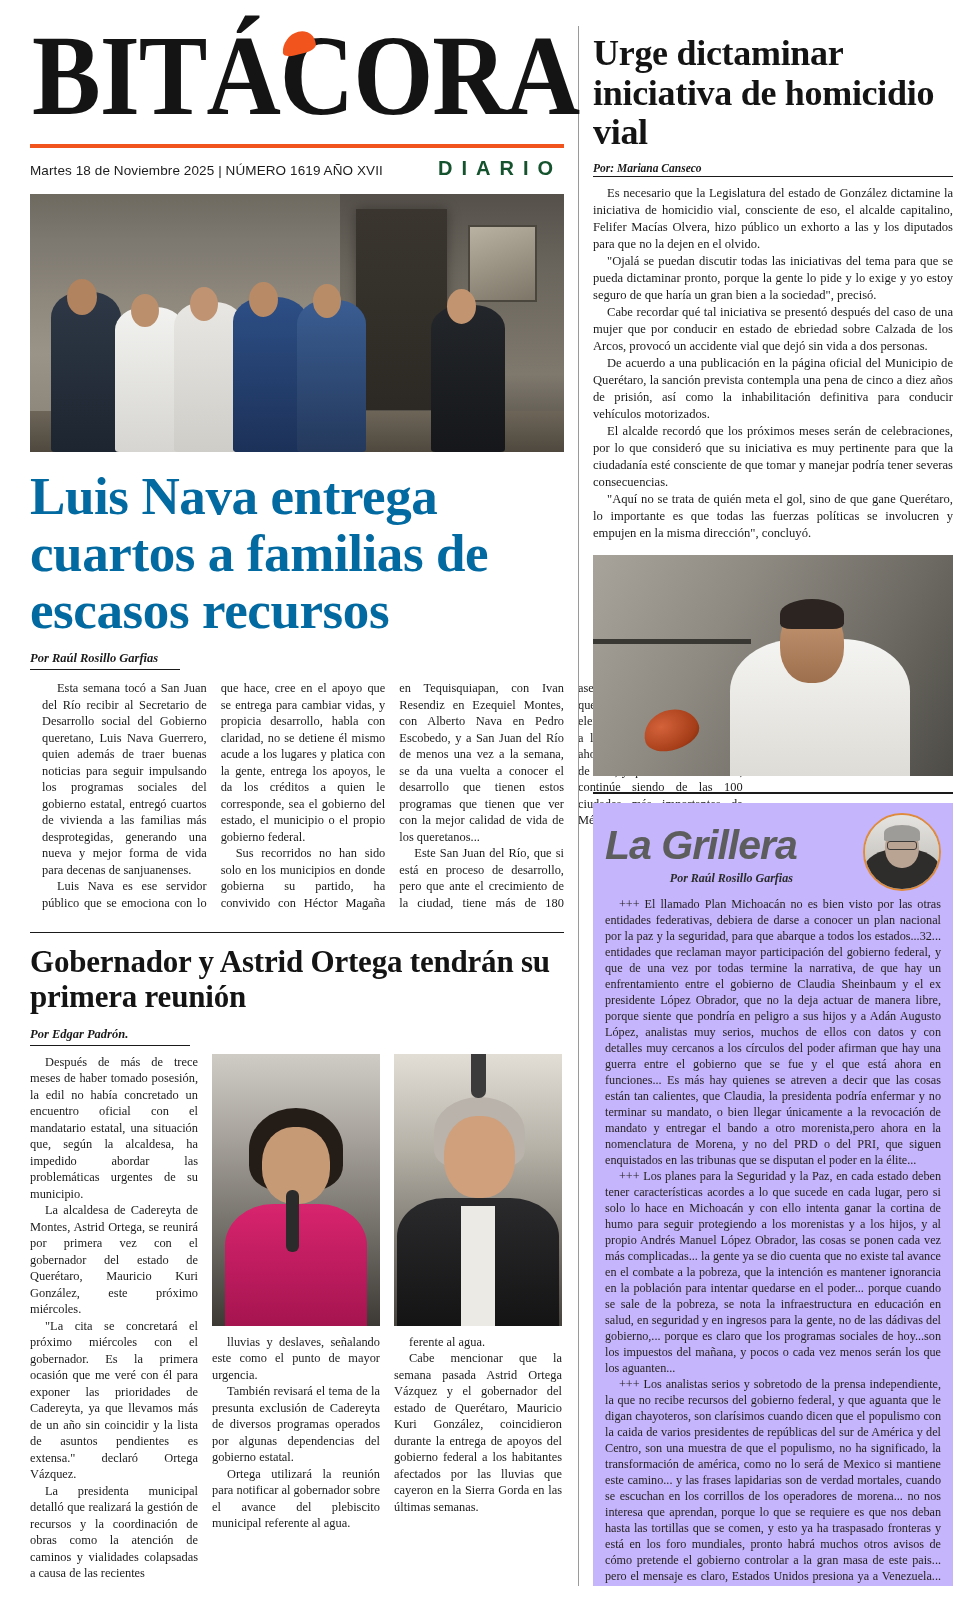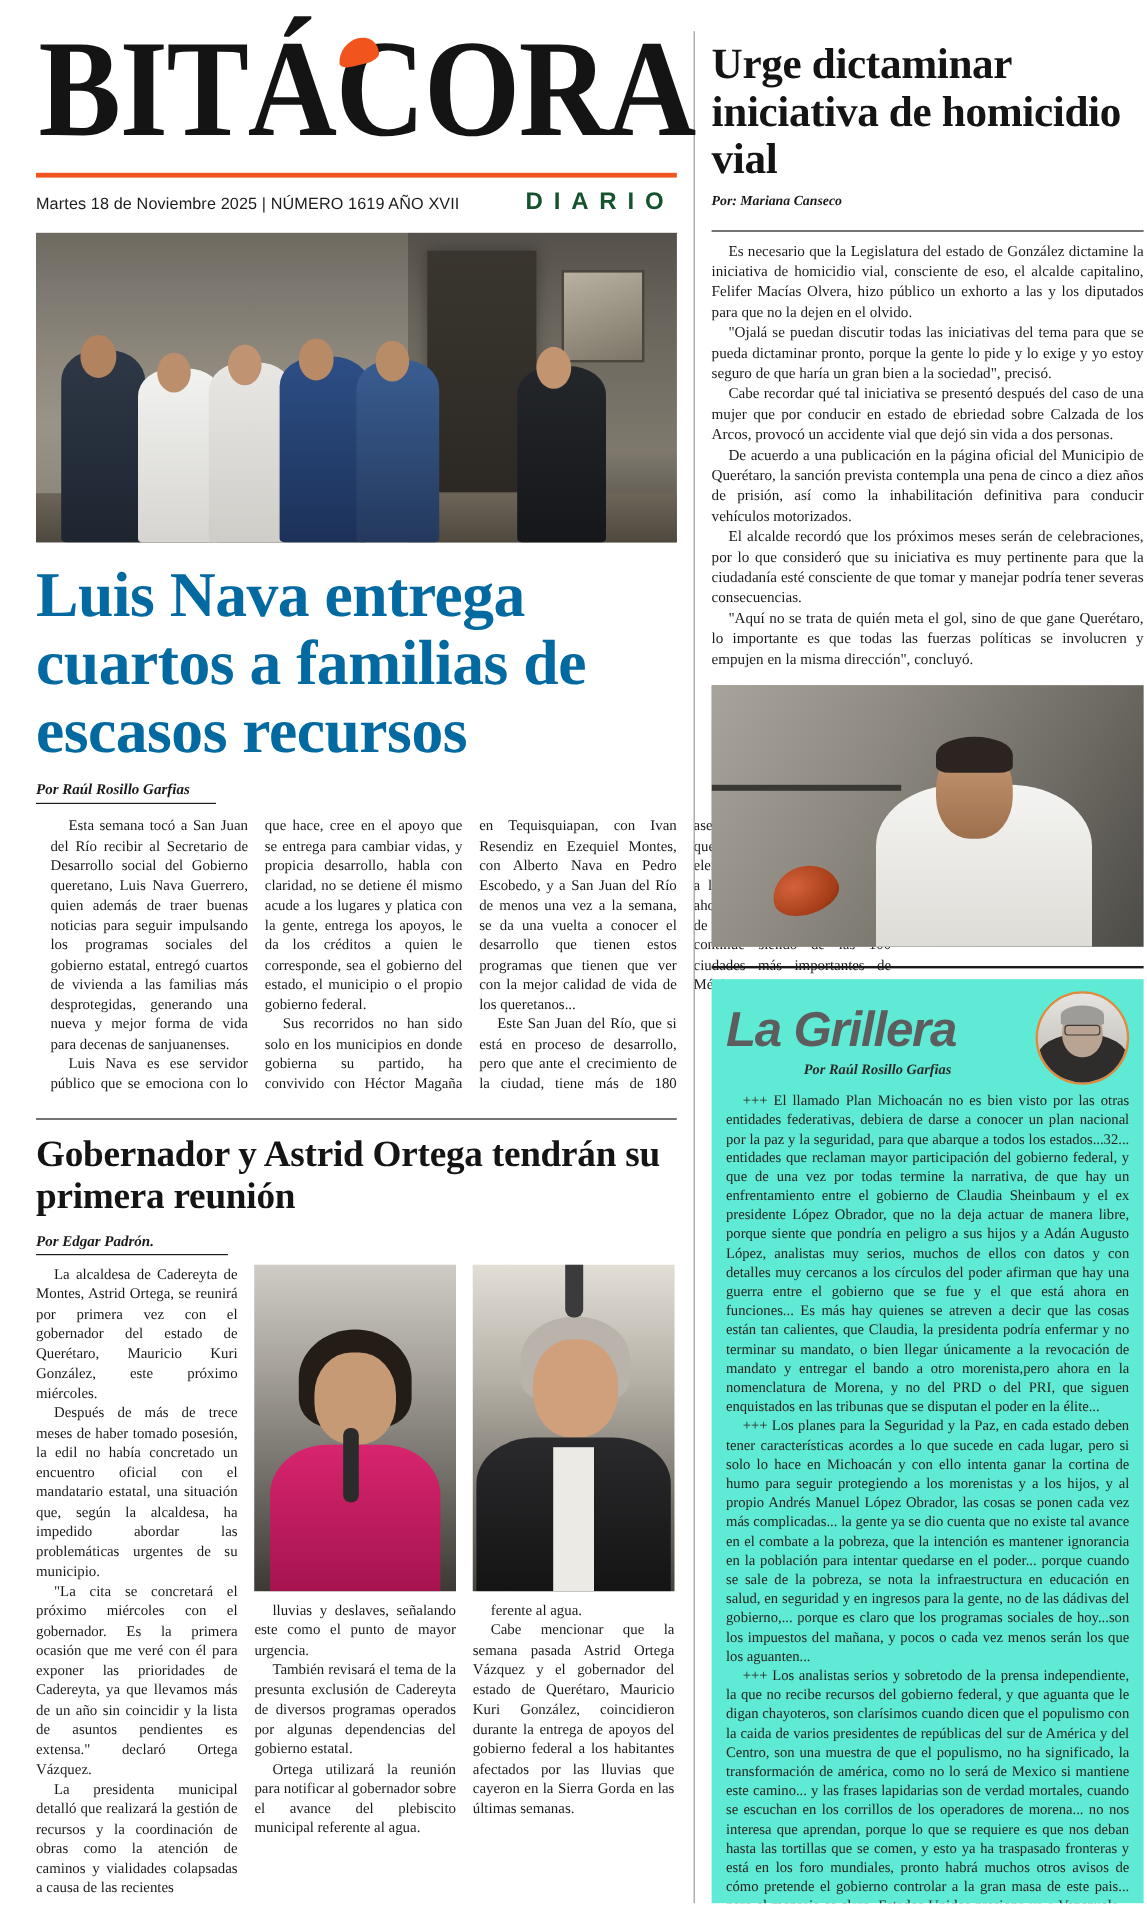--- a/index.html
+++ b/index.html
@@ -251,21 +251,21 @@
     margin-top: 12px;
   }
 
   .r-byline {
     font-family: "Liberation Serif", serif;
     font-style: italic;
     font-weight: 700;
     font-size: 11.5px;
     border-bottom: 1.4px solid #1a1a1a;
     display: inline-block;
-    padding-bottom: 18px;
+    padding-bottom: 2px;
     margin: 9px 0 8px 0;
   }
 
   .r-body p {
     font-family: "Liberation Serif", serif;
     font-size: 12.6px;
     line-height: 1.35;
     text-align: justify;
     text-indent: 14px;
     hyphens: auto;
@@ -310,21 +310,21 @@
     border-radius: 50% 50% 18% 18%;
   }
 
   .divider-rule {
     border-top: 2px solid #1a1a1a;
     margin-top: 16px;
   }
 
   
   .grillera {
-    background: #5eead4;
+    background: #c4b5fd;
     margin-top: 9px;
     padding: 10px 12px 14px 12px;
     flex: 1 1 auto;
     overflow: hidden;
   }
 
   .grillera-head {
     display: flex;
     align-items: flex-start;
     justify-content: space-between;
@@ -445,22 +445,22 @@
       <p>Este San Juan del Río, que si está en proceso de desarrollo, pero que ante el crecimiento de la ciudad, tiene más de 180 asentamientos irregulares, a los que les faltan servicios  elementales a muchos de ellos y a los que se procura ya desde ahora  que alcance un mejor nivel de vida, y que San Juan del Río, continúe siendo de las 100 ciudades más importantes de México.</p>
     </div>
 
     <div class="section-rule">
       <h2 class="sub-headline">Gobernador y Astrid Ortega tendrán su primera reunión</h2>
       <span class="byline wide">Por Edgar Padrón.</span>
 
       <div class="story-grid">
 
         <div class="sg-col">
+          <p>Después de más de trece meses de haber tomado posesión, la edil no había concretado un encuentro oficial con el mandatario estatal, una situación que, según la alcaldesa, ha impedido abordar las problemáticas urgentes de su municipio.</p>
           <p>La alcaldesa de Cadereyta de Montes, Astrid Ortega, se reunirá por primera vez con el gobernador del estado de Querétaro, Mauricio Kuri González, este próximo miércoles.</p>
-          <p>Después de más de trece meses de haber tomado posesión, la edil no había concretado un encuentro oficial con el mandatario estatal, una situación que, según la alcaldesa, ha impedido abordar las problemáticas urgentes de su municipio.</p>
           <p>"La cita se concretará el próximo miércoles con el gobernador. Es la primera ocasión que me veré con él para exponer las prioridades de Cadereyta, ya que llevamos más de un año sin coincidir y la lista de asuntos pendientes es extensa." declaró Ortega Vázquez.</p>
           <p>La presidenta municipal detalló que realizará la gestión de recursos y la coordinación de obras como la atención de caminos y vialidades colapsadas a causa de las recientes</p>
         </div>
 
         <div class="sg-col">
           <div class="mini-photo mp-a">
             <div class="mp-blob" style="inset:0;background:linear-gradient(180deg,#cfccc6 0%,#a8a49d 30%,#3c3833 100%);"></div>
             <div class="mp-blob" style="left:22%;top:20%;width:56%;height:30%;background:#241c17;border-radius:50% 50% 30% 30%;"></div>
             <div class="mp-blob" style="left:30%;top:27%;width:40%;height:28%;background:#c79a76;border-radius:46%;"></div>
             <div class="mp-blob" style="left:8%;top:55%;width:84%;height:45%;background:linear-gradient(180deg,#d8246e 0%,#a5144f 100%);border-radius:34% 34% 0 0;"></div>

